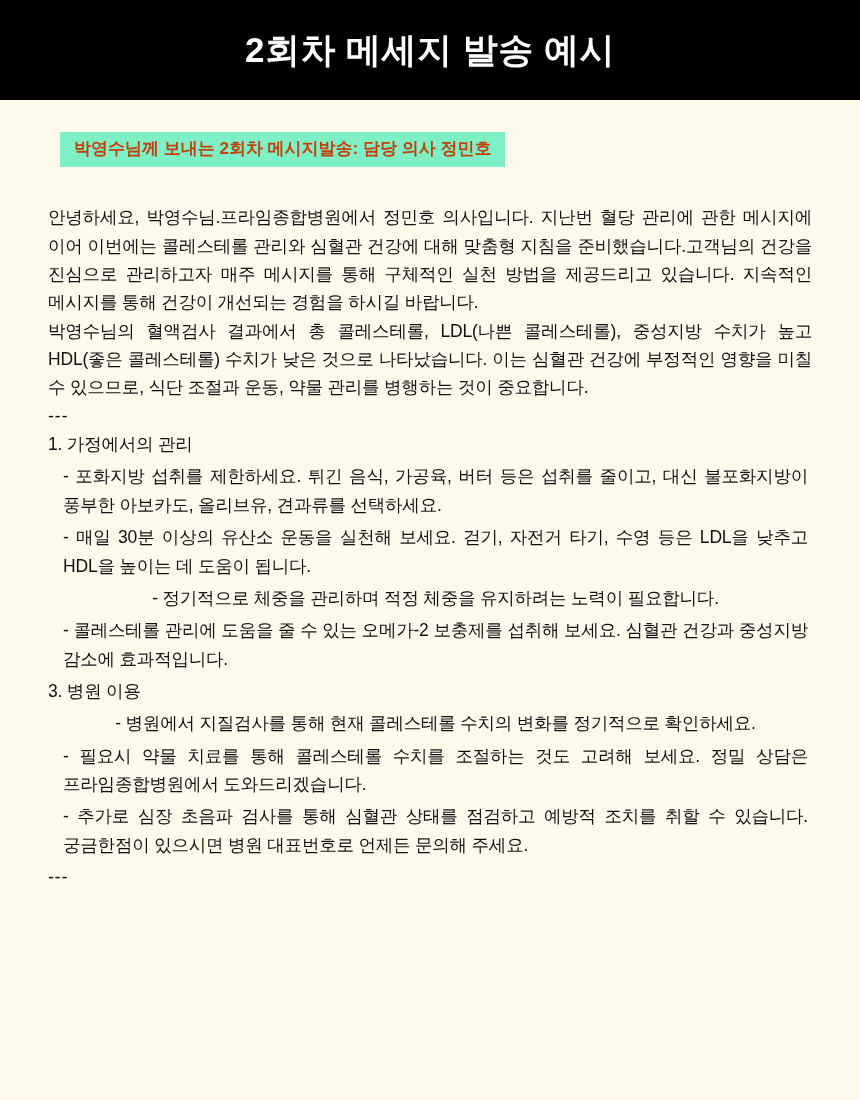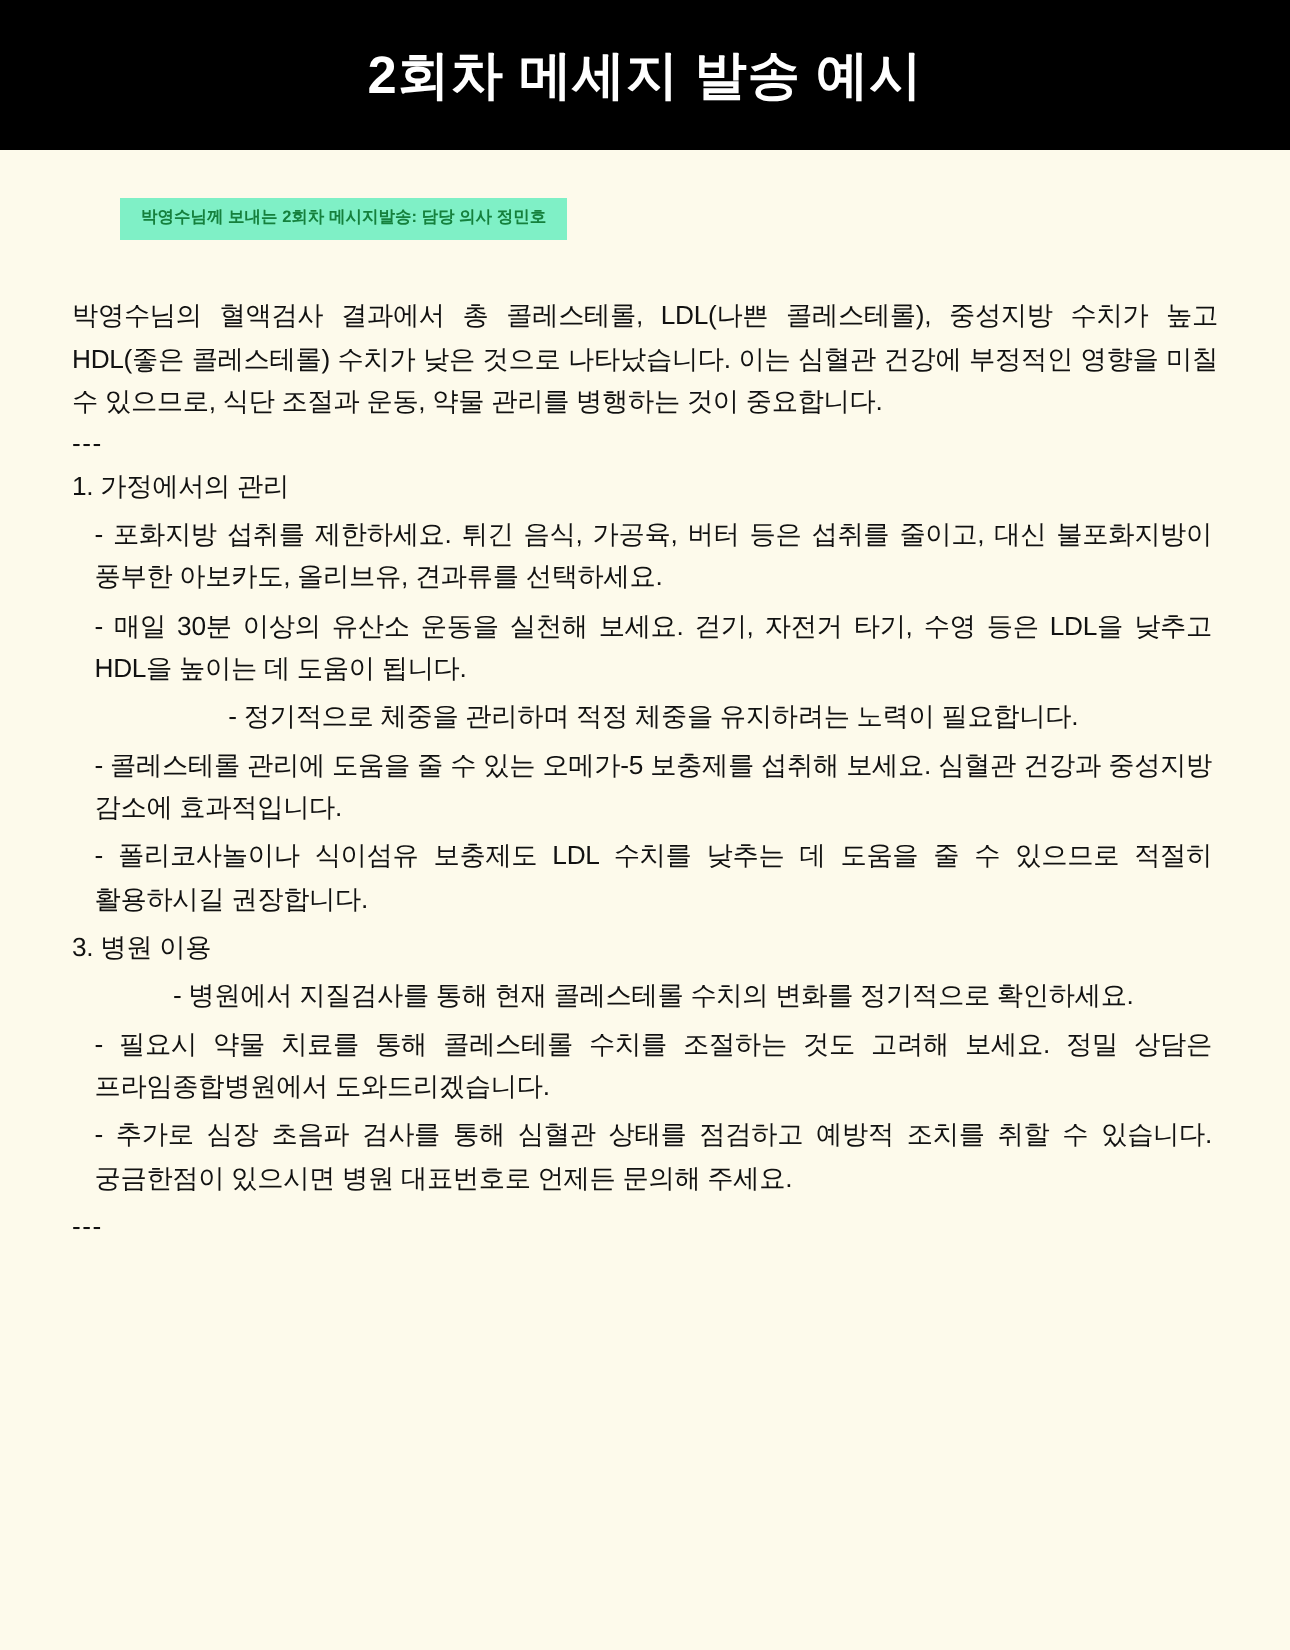--- a/index.html
+++ b/index.html
@@ -40,25 +40,25 @@
     flex: 1 1 auto;
     padding: 0 48px;
     box-sizing: border-box;
   }
   .subject-wrap {
     margin-top: 32px;
     display: flex;
   }
   .subject-highlight {
     background: #7ff0c6;
-    color: #15803d;
-    font-size: 11px;
+    color: #c2410c;
+    font-size: 17px;
     font-weight: bold;
     padding: 7px 14px 8px 14px;
-    margin-left: 32px;
+    margin-left: 12px;
     margin-right: 28px;
     line-height: 1.2;
     white-space: nowrap;
   }
   .content {
     margin-top: 36px;
     color: #111111;
     font-size: 17.5px;
     line-height: 1.62;
     letter-spacing: -0.2px;
@@ -99,32 +99,32 @@
   </div>
 
   <div class="body-area">
 
     <div class="subject-wrap">
       <div class="subject-highlight">박영수님께 보내는 2회차 메시지발송: 담당 의사 정민호</div>
     </div>
 
     <div class="content">
 
+      <p class="para flow">안녕하세요, 박영수님.프라임종합병원에서 정민호 의사입니다. 지난번 혈당 관리에 관한 메시지에 이어 이번에는 콜레스테롤 관리와 심혈관 건강에 대해 맞춤형 지침을 준비했습니다.고객님의 건강을 진심으로 관리하고자 매주 메시지를 통해 구체적인 실천 방법을 제공드리고 있습니다. 지속적인 메시지를 통해 건강이 개선되는 경험을 하시길 바랍니다.</p>
 
       <p class="para flow">박영수님의 혈액검사 결과에서 총 콜레스테롤, LDL(나쁜 콜레스테롤), 중성지방 수치가 높고 HDL(좋은 콜레스테롤) 수치가 낮은 것으로 나타났습니다. 이는 심혈관 건강에 부정적인 영향을 미칠 수 있으므로, 식단 조절과 운동, 약물 관리를 병행하는 것이 중요합니다.</p>
 
       <p class="divider-text">---</p>
 
       <p class="list-head">1. 가정에서의 관리</p>
       <p class="list-item">- 포화지방 섭취를 제한하세요. 튀긴 음식, 가공육, 버터 등은 섭취를 줄이고, 대신 불포화지방이 풍부한 아보카도, 올리브유, 견과류를 선택하세요.</p>
       <p class="list-item">- 매일 30분 이상의 유산소 운동을 실천해 보세요. 걷기, 자전거 타기, 수영 등은 LDL을 낮추고 HDL을 높이는 데 도움이 됩니다.</p>
       <p class="list-item nojust">- 정기적으로 체중을 관리하며 적정 체중을 유지하려는 노력이 필요합니다.</p>
 
-      <p class="list-item">- 콜레스테롤 관리에 도움을 줄 수 있는 오메가-5 보충제를 섭취해 보세요. 심혈관 건강과 중성지방 감소에 효과적입니다.</p>
-      <p class="list-item">- 폴리코사놀이나 식이섬유 보충제도 LDL 수치를 낮추는 데 도움을 줄 수 있으므로 적절히 활용하시길 권장합니다.</p>
+      <p class="list-item">- 콜레스테롤 관리에 도움을 줄 수 있는 오메가-2 보충제를 섭취해 보세요. 심혈관 건강과 중성지방 감소에 효과적입니다.</p>
 
       <p class="list-head">3. 병원 이용</p>
       <p class="list-item nojust">- 병원에서 지질검사를 통해 현재 콜레스테롤 수치의 변화를 정기적으로 확인하세요.</p>
       <p class="list-item">- 필요시 약물 치료를 통해 콜레스테롤 수치를 조절하는 것도 고려해 보세요. 정밀 상담은 프라임종합병원에서 도와드리겠습니다.</p>
       <p class="list-item">- 추가로 심장 초음파 검사를 통해 심혈관 상태를 점검하고 예방적 조치를 취할 수 있습니다.궁금한점이 있으시면 병원 대표번호로 언제든 문의해 주세요.</p>
 
       <p class="divider-text">---</p>
 
     </div>
   </div>

